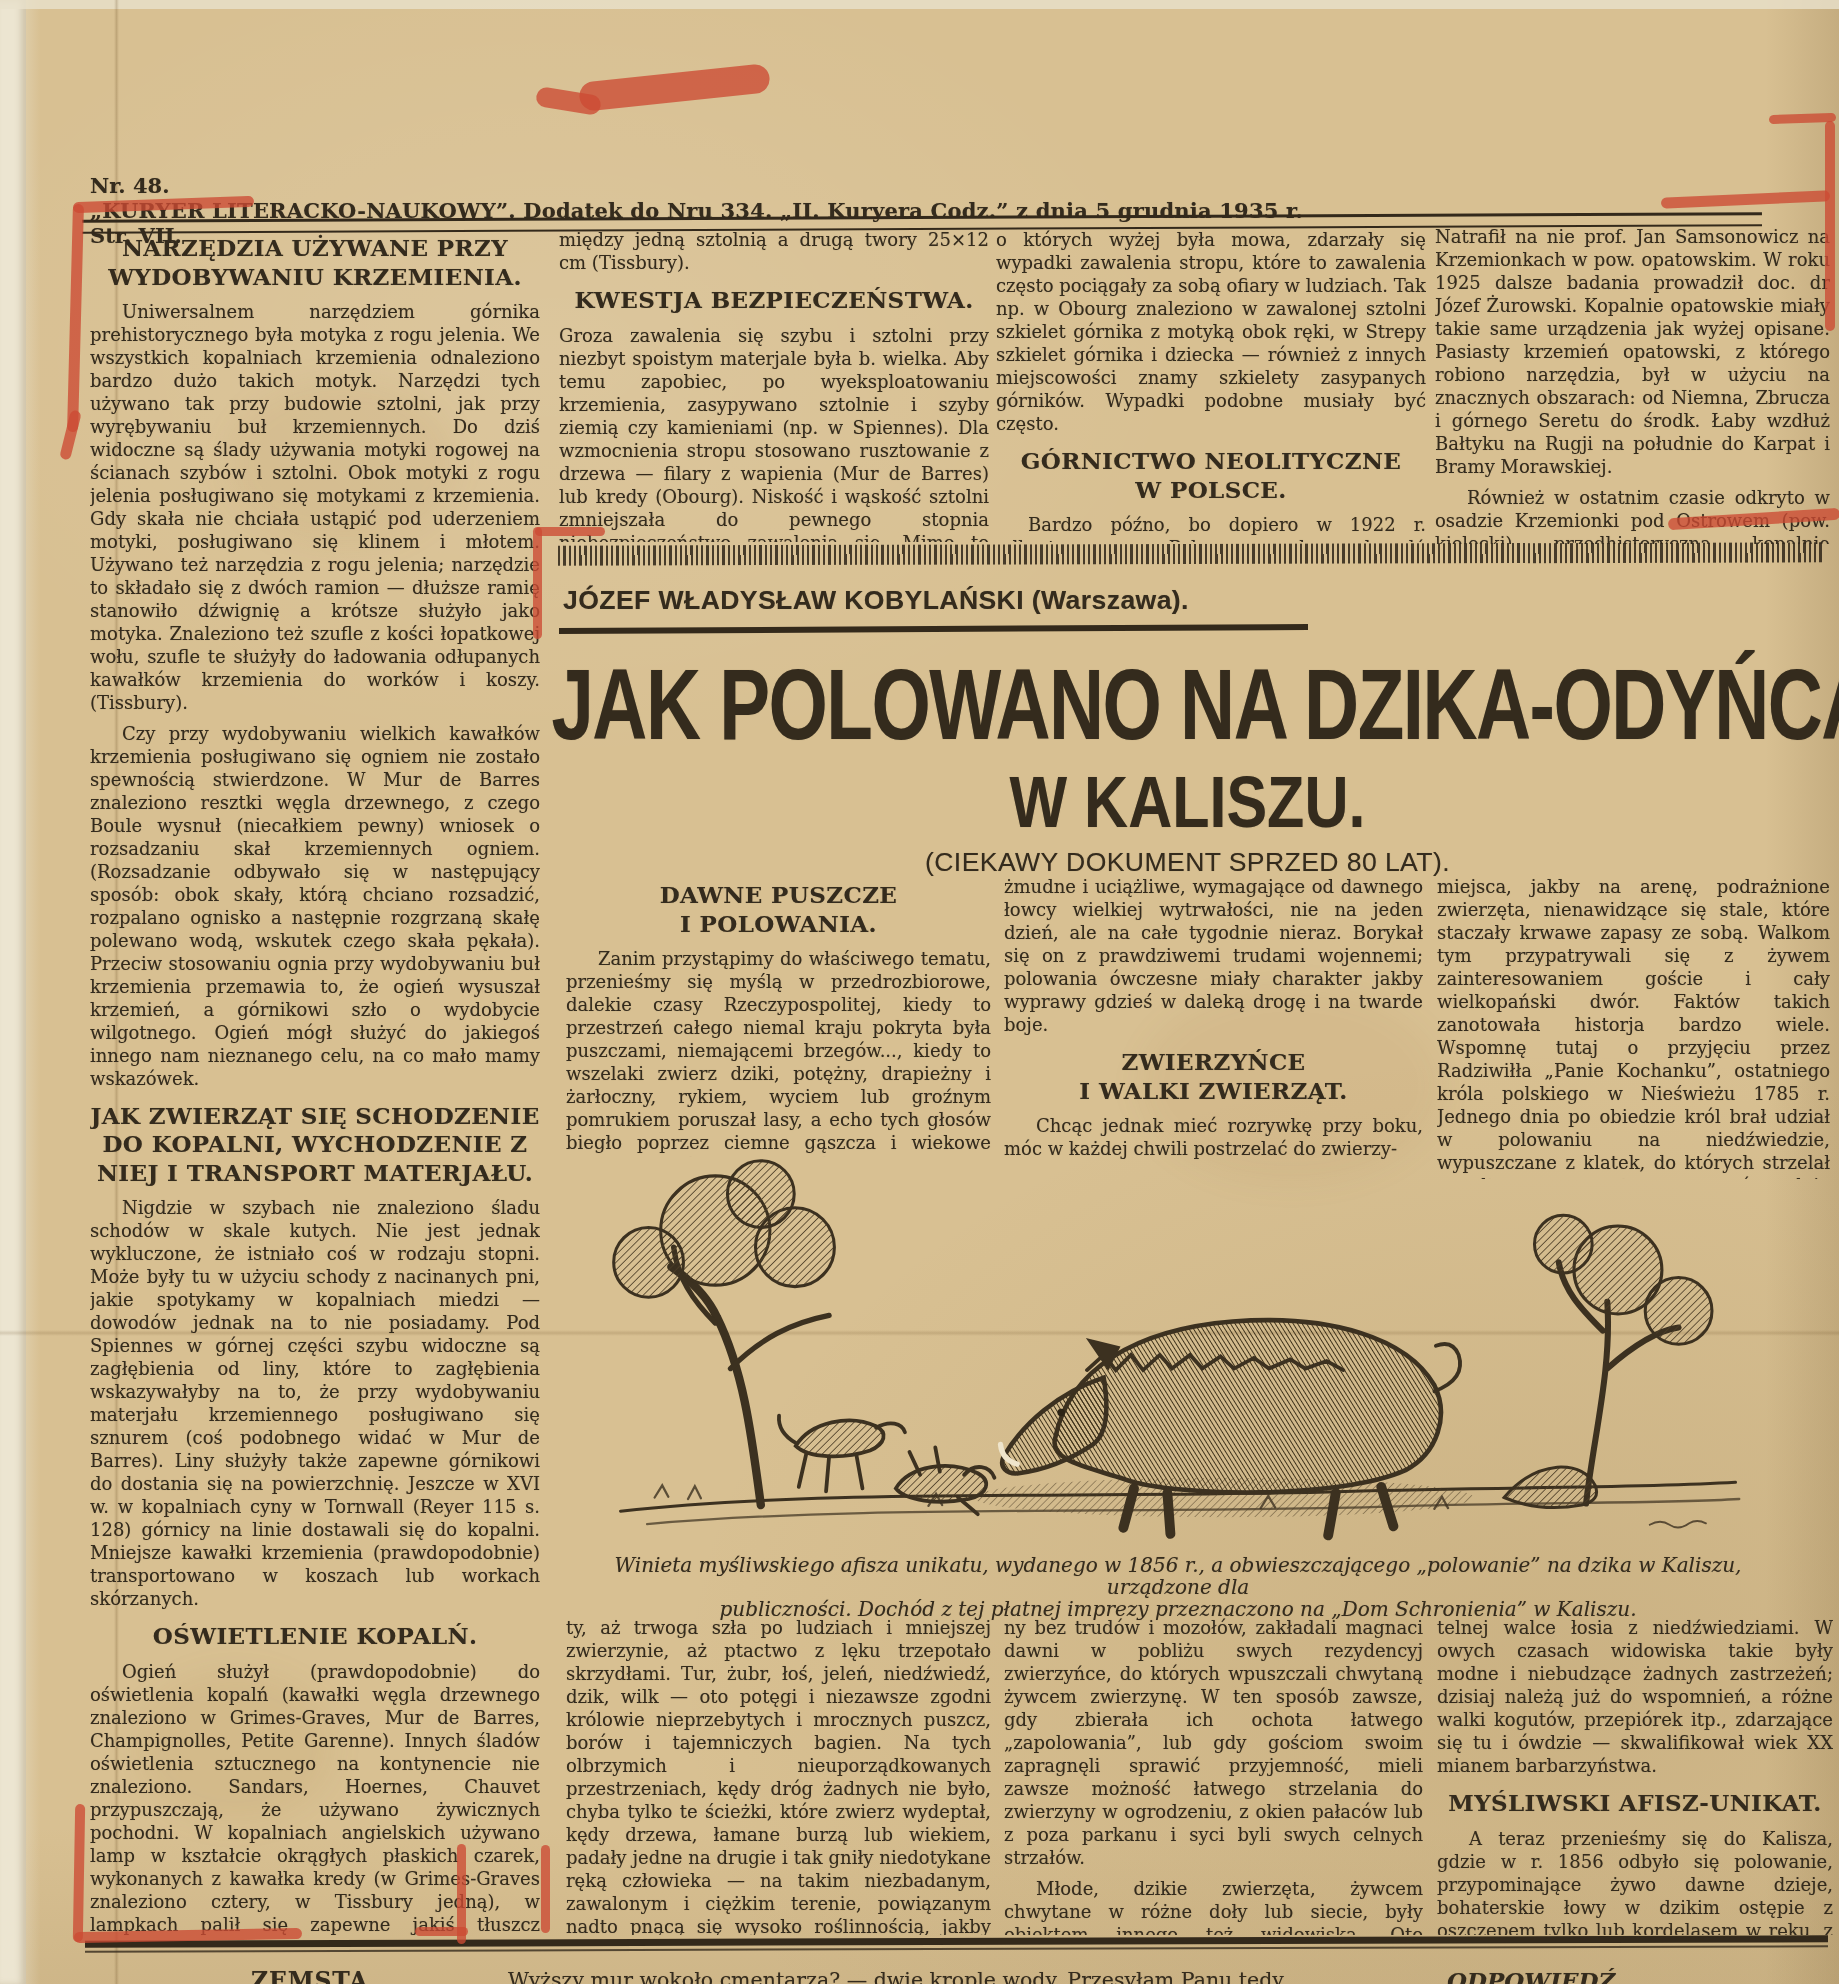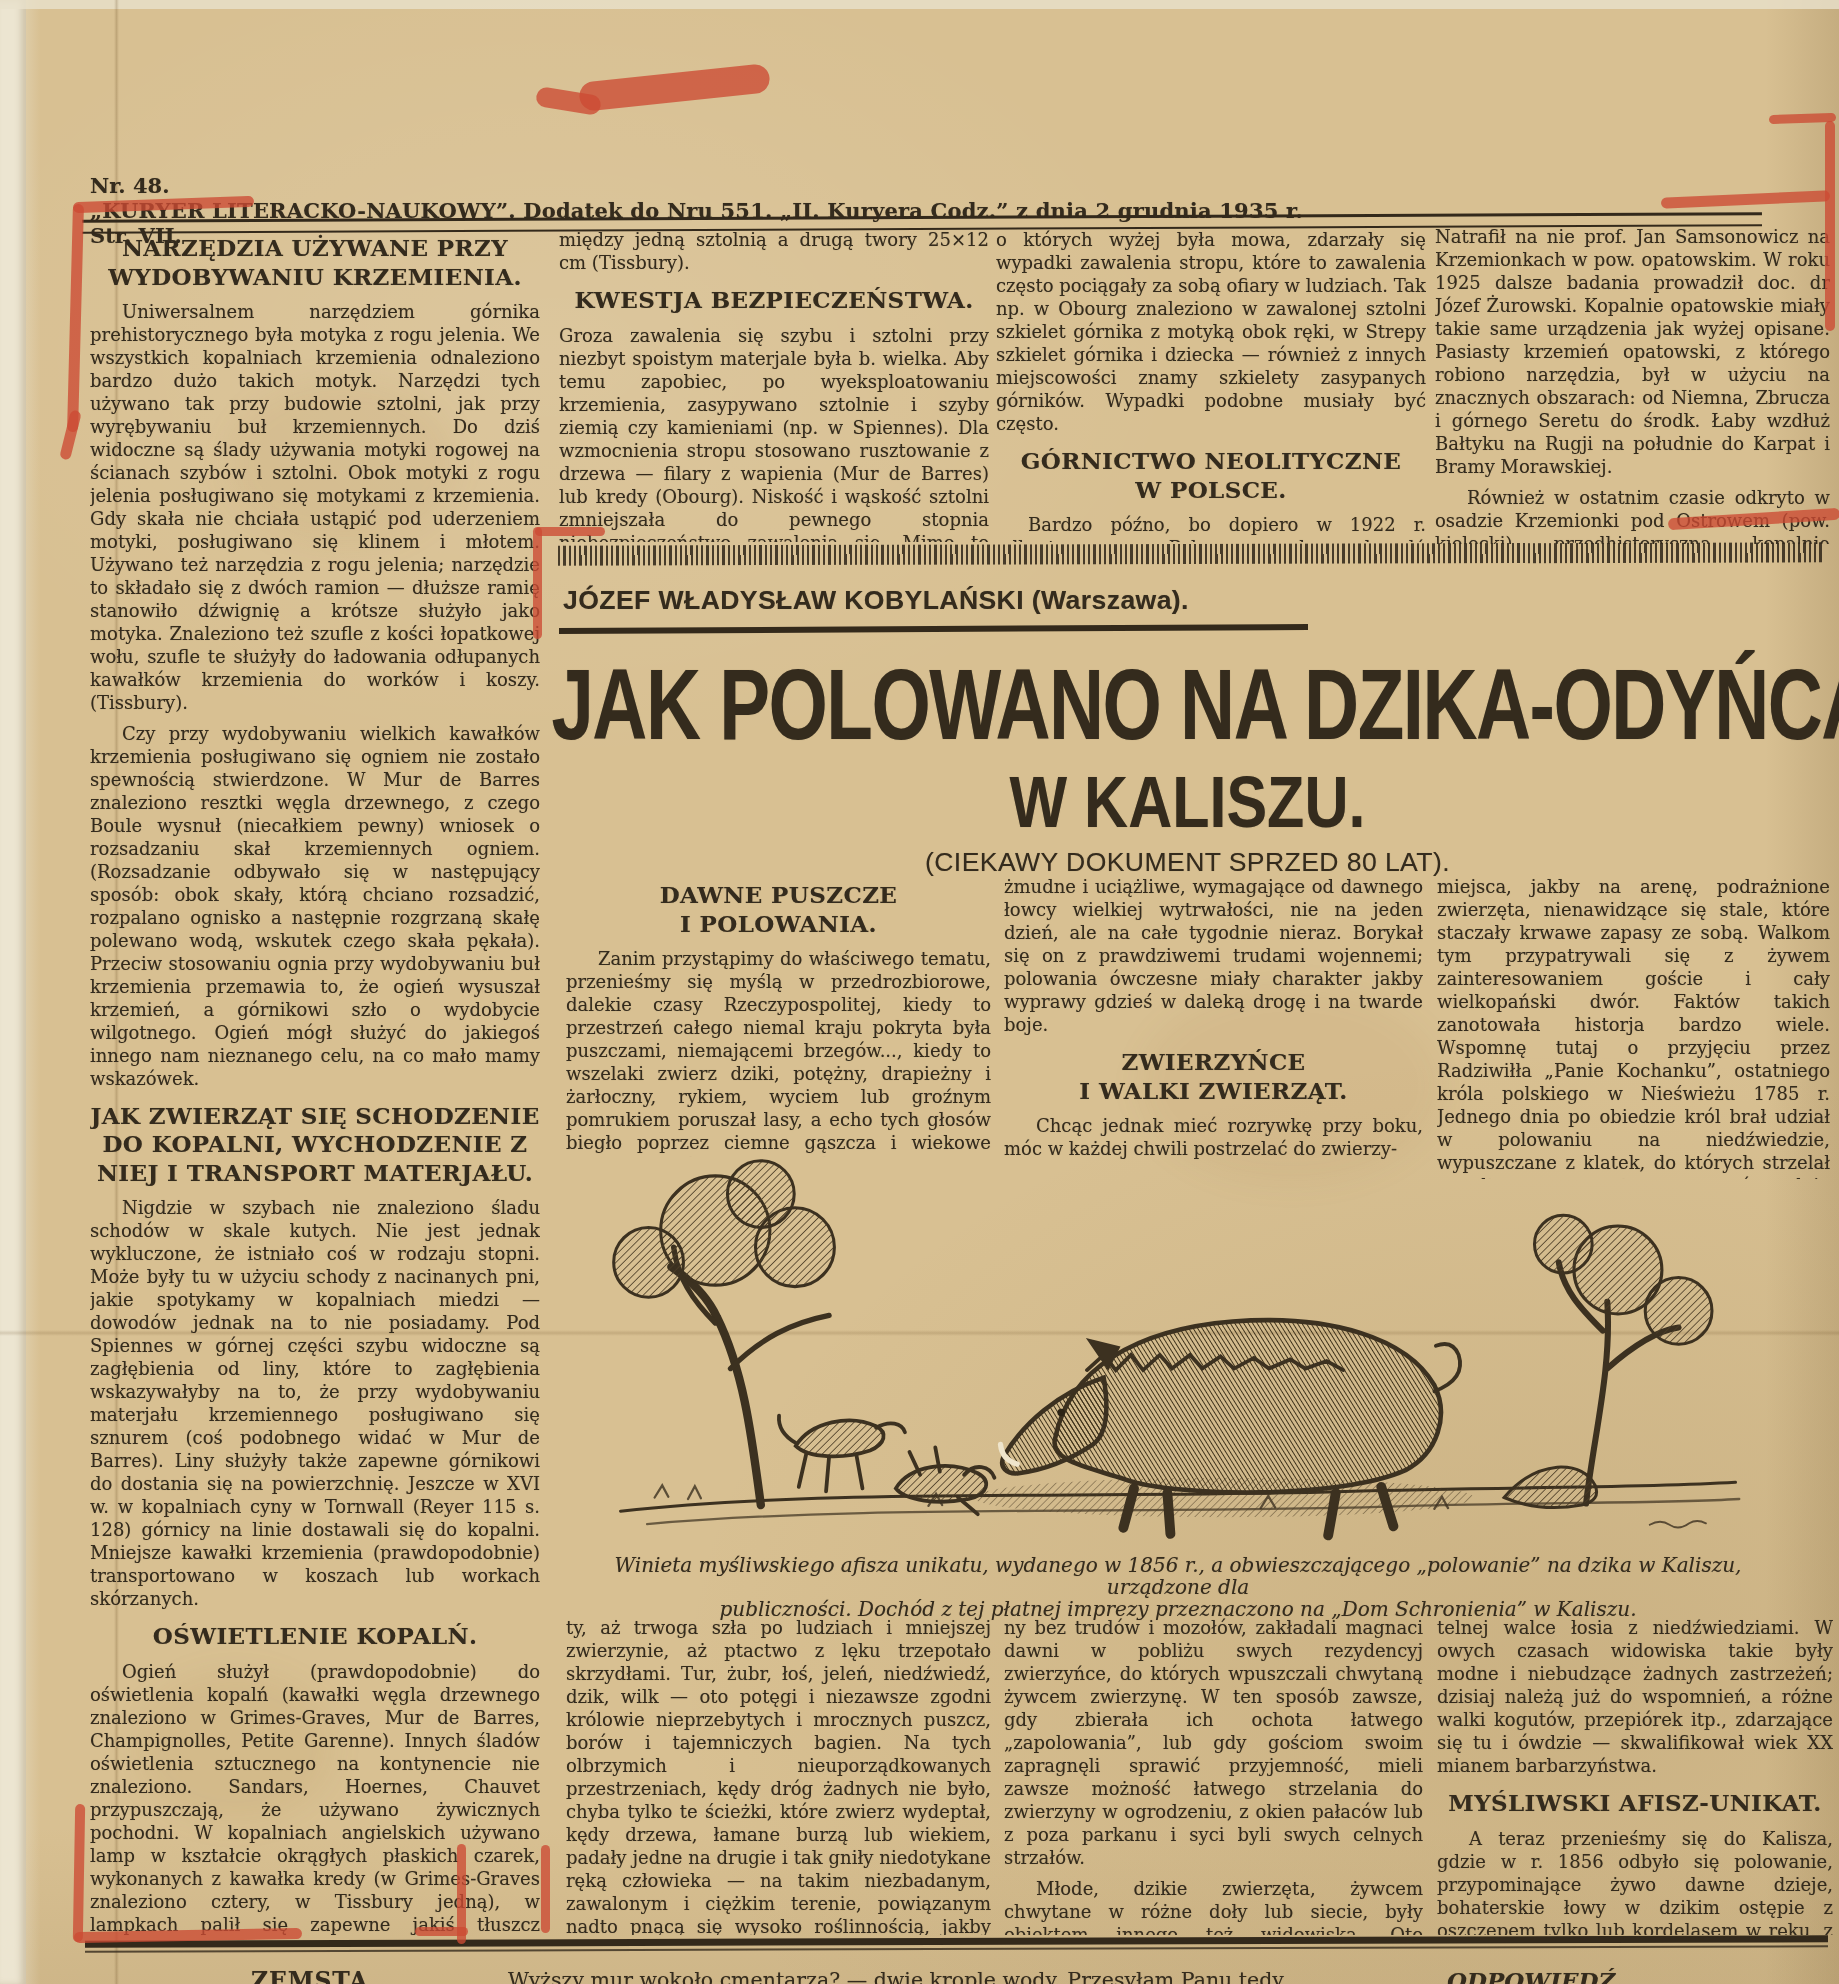--- a/index.html
+++ b/index.html
@@ -65,21 +65,21 @@
     <div class="edge-left"></div>
     <div class="edge-top"></div>
     <div class="crease-v" style="left:114px;"></div>
     <div class="crease-h" style="top:1330px;"></div>
     <div class="stain" style="left:228px;top:380px;width:228px;height:167px;background:rgba(150,110,50,.07);"></div>
     <div class="stain" style="left:1139px;top:987px;width:304px;height:197px;background:rgba(150,110,50,.06);"></div>
     <div class="stain" style="left:137px;top:1671px;width:197px;height:152px;background:rgba(150,110,50,.08);"></div>
 
     <div class="header-row">
       <span>Nr. 48.</span>
-      <span class="masthead">„KURYER LITERACKO-NAUKOWY”. Dodatek do Nru 551. „II. Kuryera Codz.” z dnia 2 grudnia 1935 r.</span>
+      <span class="masthead">„KURYER LITERACKO-NAUKOWY”. Dodatek do Nru 334. „II. Kuryera Codz.” z dnia 5 grudnia 1935 r.</span>
       <span>Str. VII.</span>
     </div>
     <div class="dblrule"></div>
 
     <div class="col" style="left:90px;top:228px;width:450px;height:1709px;">
       <div class="colhead first">NARZĘDZIA UŻYWANE PRZY WYDOBYWANIU KRZEMIENIA.</div>
       <p>Uniwersalnem narzędziem górnika prehistorycznego była motyka z rogu jelenia. We wszystkich kopalniach krzemienia odnaleziono bardzo dużo takich motyk. Narzędzi tych używano tak przy budowie sztolni, jak przy wyrębywaniu buł krzemiennych. Do dziś widoczne są ślady używania motyki rogowej na ścianach szybów i sztolni. Obok motyki z rogu jelenia posługiwano się motykami z krzemienia. Gdy skała nie chciała ustąpić pod uderzeniem motyki, posługiwano się klinem i młotem. Używano też narzędzia z rogu jelenia; narzędzie to składało się z dwóch ramion — dłuższe ramię stanowiło dźwignię a krótsze służyło jako motyka. Znaleziono też szufle z kości łopatkowej wołu, szufle te służyły do ładowania odłupanych kawałków krzemienia do worków i koszy. (Tissbury).</p>
       <p>Czy przy wydobywaniu wielkich kawałków krzemienia posługiwano się ogniem nie zostało spewnością stwierdzone. W Mur de Barres znaleziono resztki węgla drzewnego, z czego Boule wysnuł (niecałkiem pewny) wniosek o rozsadzaniu skał krzemiennych ogniem. (Rozsadzanie odbywało się w następujący sposób: obok skały, którą chciano rozsadzić, rozpalano ognisko a następnie rozgrzaną skałę polewano wodą, wskutek czego skała pękała). Przeciw stosowaniu ognia przy wydobywaniu buł krzemienia przemawia to, że ogień wysuszał krzemień, a górnikowi szło o wydobycie wilgotnego. Ogień mógł służyć do jakiegoś innego nam nieznanego celu, na co mało mamy wskazówek.</p>
       <div class="colhead">JAK ZWIERZĄT SIĘ SCHODZENIE DO KOPALNI, WYCHODZENIE Z NIEJ I TRANSPORT MATERJAŁU.</div>
       <p>Nigdzie w szybach nie znaleziono śladu schodów w skale kutych. Nie jest jednak wykluczone, że istniało coś w rodzaju stopni. Może były tu w użyciu schody z nacinanych pni, jakie spotykamy w kopalniach miedzi — dowodów jednak na to nie posiadamy. Pod Spiennes w górnej części szybu widoczne są zagłębienia od liny, które to zagłębienia wskazywałyby na to, że przy wydobywaniu materjału krzemiennego posługiwano się sznurem (coś podobnego widać w Mur de Barres). Liny służyły także zapewne górnikowi do dostania się na powierzchnię. Jeszcze w XVI w. w kopalniach cyny w Tornwall (Reyer 115 s. 128) górnicy na linie dostawali się do kopalni. Mniejsze kawałki krzemienia (prawdopodobnie) transportowano w koszach lub workach skórzanych.</p>

